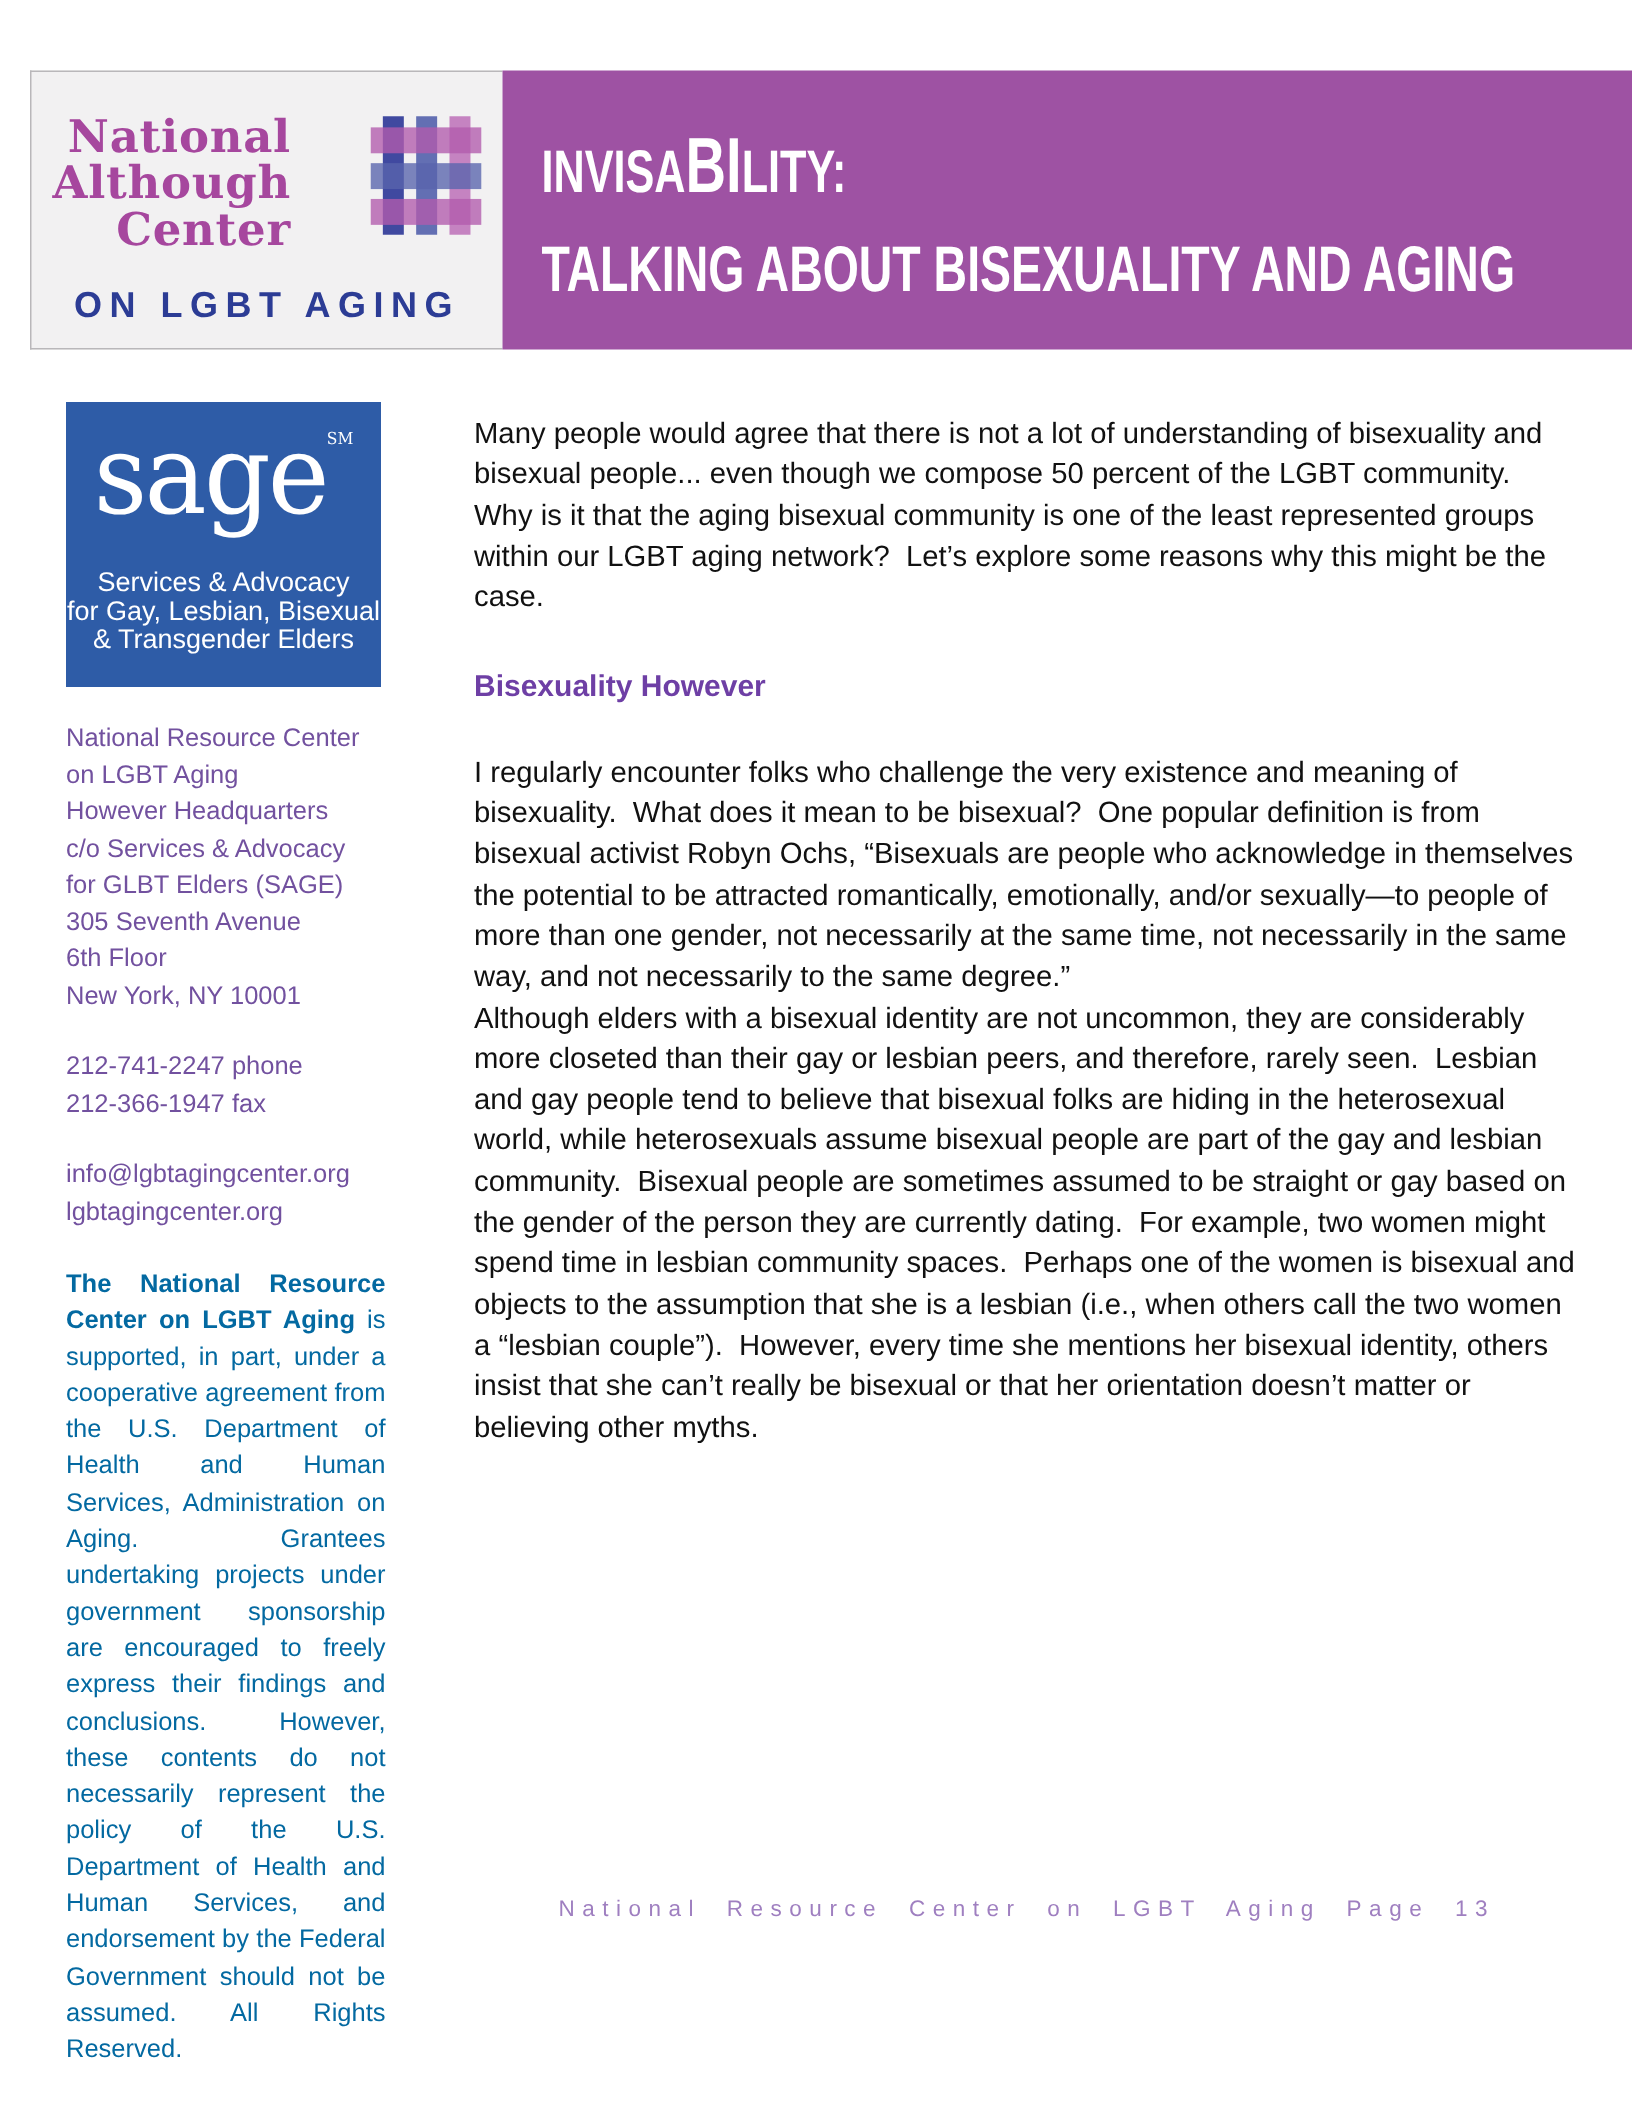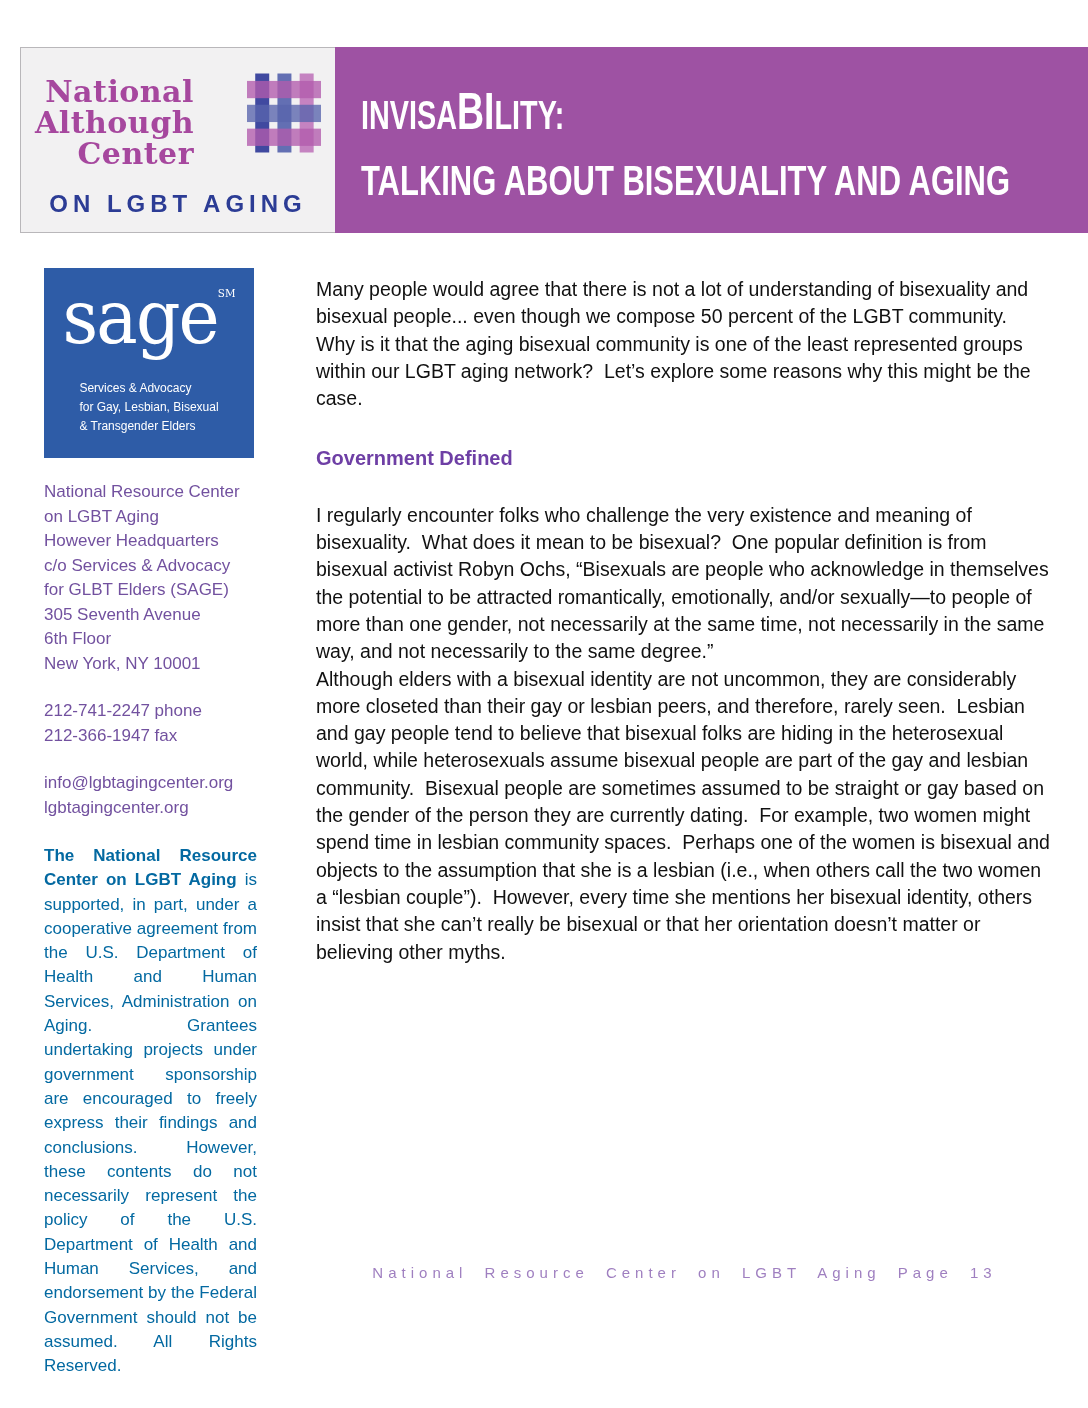--- a/index.html
+++ b/index.html
@@ -23,21 +23,21 @@
   .logo-box {
     width: 315px; height: 186px;
     background: #f2f1f2;
     border: 1px solid #b9b7ba;
     border-right: none;
     padding: 14px 14px 8px 14px;
     display: flex;
     flex-direction: column;
     justify-content: space-between;
   }
-  .logo-top { display: flex; justify-content: center; align-items: flex-start; gap: 43px; }
+  .logo-top { display: flex; justify-content: center; align-items: center; gap: 43px; }
   .logo-words {
     text-align: right;
     font-family: "DejaVu Serif", serif;
     font-weight: bold;
     font-size: 30px;
     line-height: 31px;
     color: #a6479e;
     margin-top: 14px;
     margin-right: 10px;
     letter-spacing: 0.5px;
@@ -80,21 +80,22 @@
     font-size: 74px;
     line-height: 0.9;
     letter-spacing: -2px;
     display: inline-block;
     transform: scaleX(0.94);
     margin-top: -6px;
   }
   .sage-word sup { font-size: 11px; letter-spacing: 0; vertical-align: 46px; }
   .sage-tag {
     margin-top: 28px;
-    font-size: 12px;
+    text-align: center;
+    font-size: 18px;
     line-height: 19px;
     letter-spacing: 0px;
   }
   .address-block {
     position: absolute;
     left: 44px; top: 480px;
     width: 230px;
     color: #72519f;
     font-size: 17px;
     line-height: 24.5px;
@@ -211,20 +212,20 @@
         <div>info@lgbtagingcenter.org</div>
         <div>lgbtagingcenter.org</div>
       </div>
     </div>
 
     <p class="disclaimer"><b>The National Resource Center on LGBT Aging</b><span> is supported, in part, under a cooperative agreement from the U.S. Department of Health and Human Services, Administration on Aging. Grantees undertaking projects under government sponsorship are encouraged to freely express their findings and conclusions. However, these contents do not necessarily represent the policy of the U.S. Department of Health and Human Services, and endorsement by the Federal Government should not be assumed. All Rights Reserved.</span></p>
   </aside>
 
   <main class="content">
     <p>Many people would agree that there is not a lot of understanding of bisexuality and bisexual people... even though we compose 50 percent of the LGBT community.  Why is it that the aging bisexual community is one of the least represented groups within our LGBT aging network?  Let’s explore some reasons why this might be the case.</p>
-    <h2>Government Defined</h2>
+    <h2>Bisexuality However</h2>
     <p>I regularly encounter folks who challenge the very existence and meaning of bisexuality.  What does it mean to be bisexual?  One popular definition is from bisexual activist Robyn Ochs, “Bisexuals are people who acknowledge in themselves the potential to be attracted romantically, emotionally, and/or sexually—to people of more than one gender, not necessarily at the same time, not necessarily in the same way, and not necessarily to the same degree.”</p>
     <p>Although elders with a bisexual identity are not uncommon, they are considerably more closeted than their gay or lesbian peers, and therefore, rarely seen.  Lesbian and gay people tend to believe that bisexual folks are hiding in the heterosexual world, while heterosexuals assume bisexual people are part of the gay and lesbian community.  Bisexual people are sometimes assumed to be straight or gay based on the gender of the person they are currently dating.  For example, two women might spend time in lesbian community spaces.  Perhaps one of the women is bisexual and objects to the assumption that she is a lesbian (i.e., when others call the two women a “lesbian couple”).  However, every time she mentions her bisexual identity, others insist that she can’t really be bisexual or that her orientation doesn’t matter or believing other myths.</p>
   </main>
 
   <footer class="page-footer">National Resource Center on LGBT Aging Page 13</footer>
 
 </div>
 
 </body></html>

